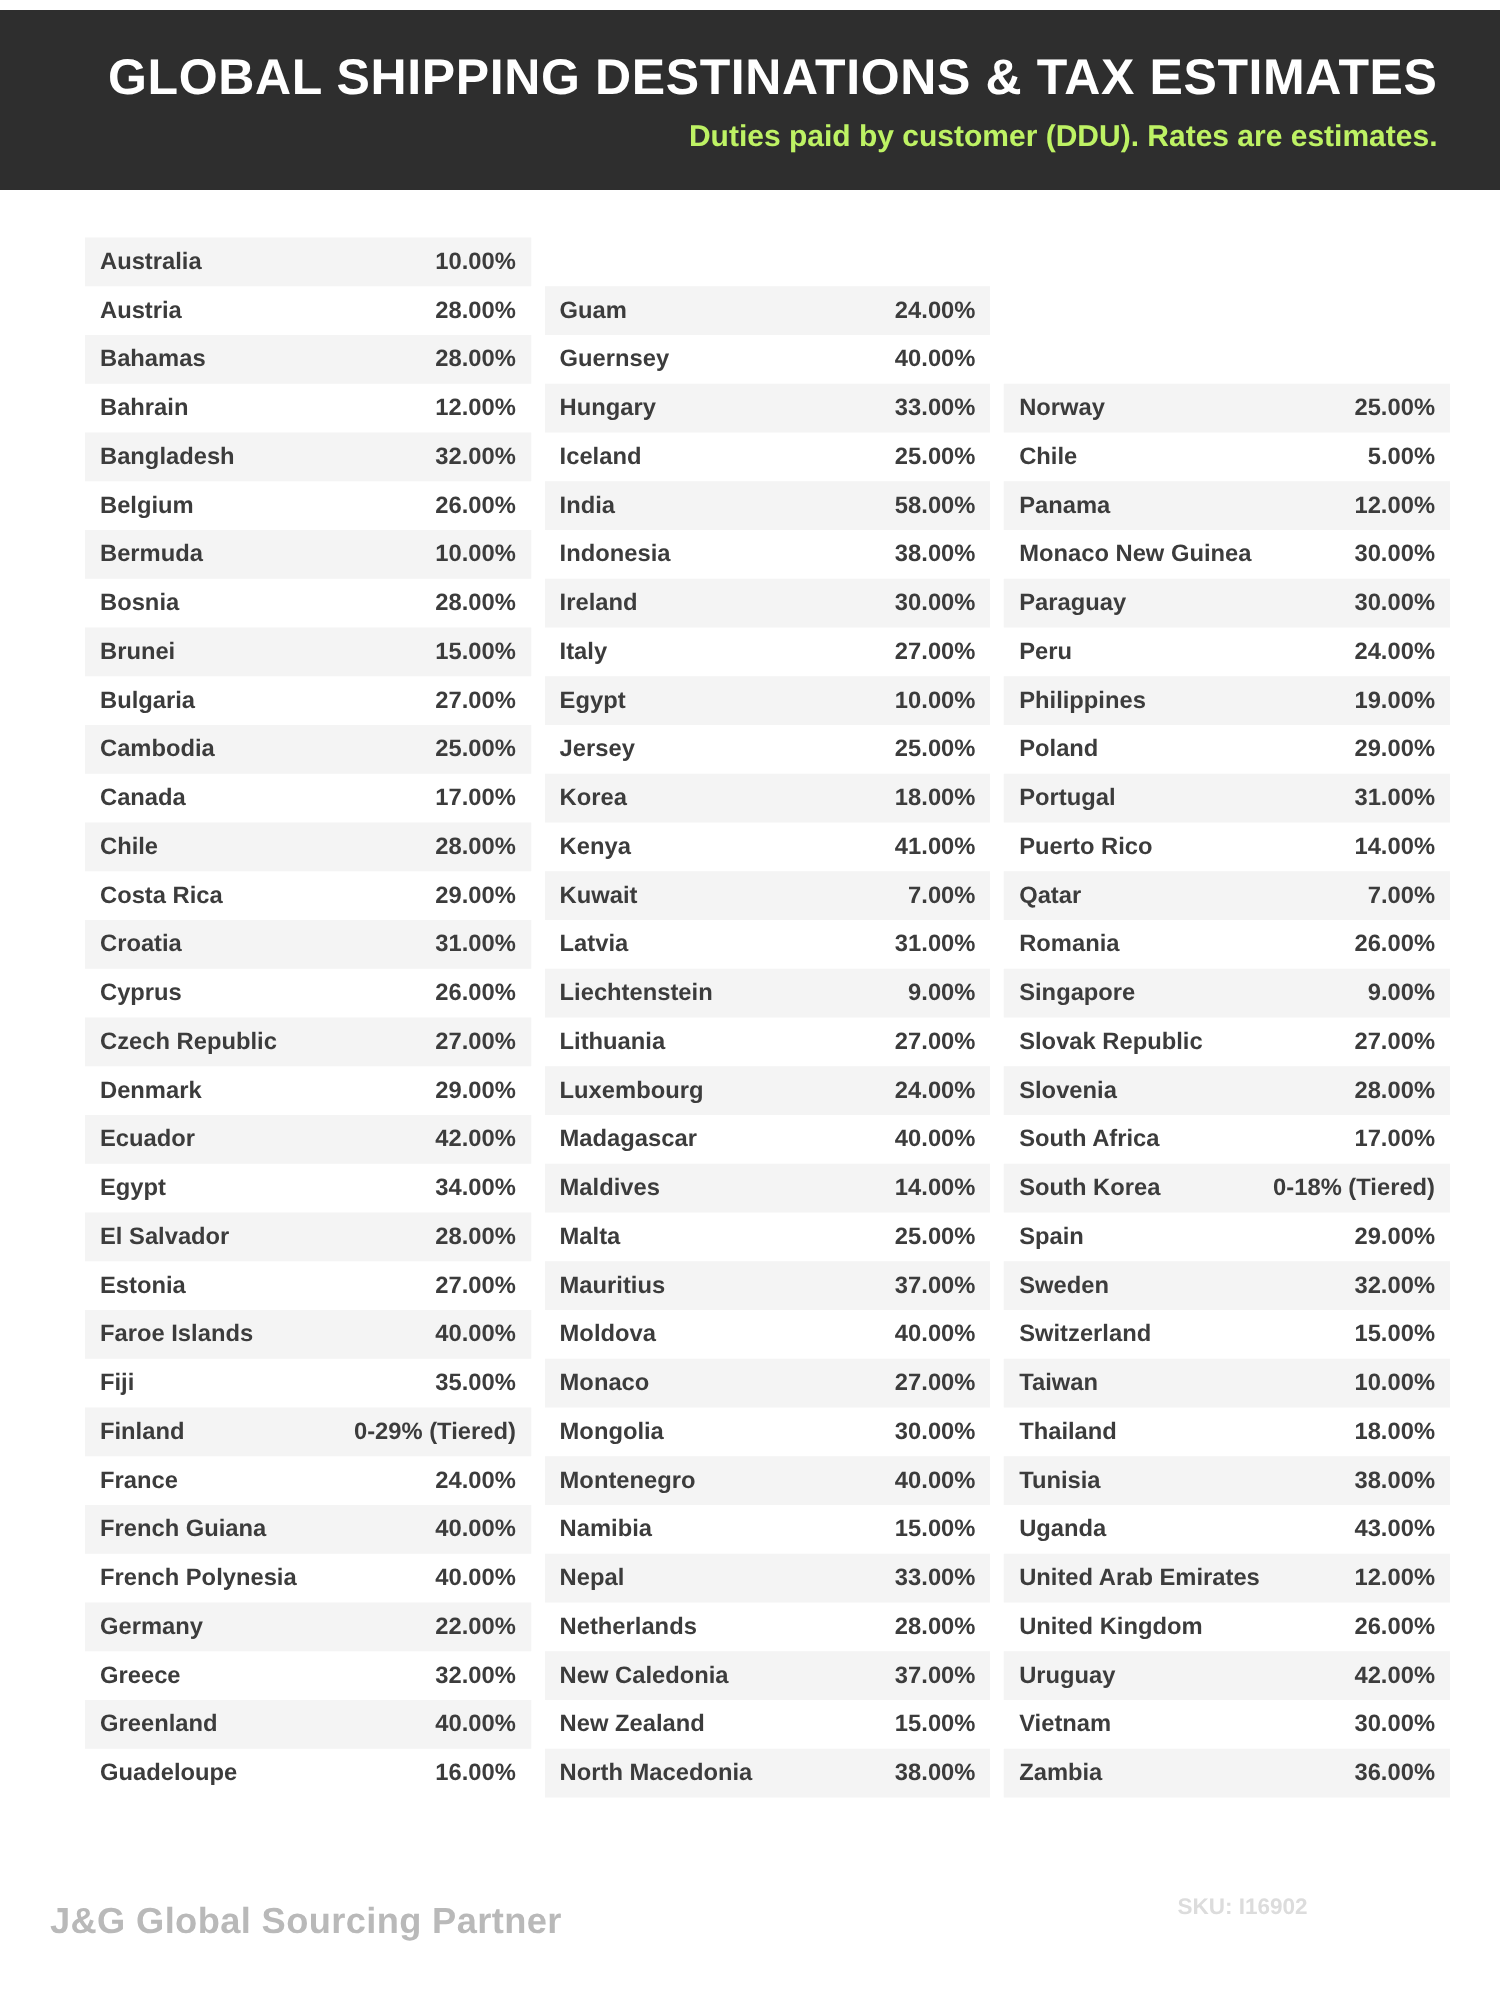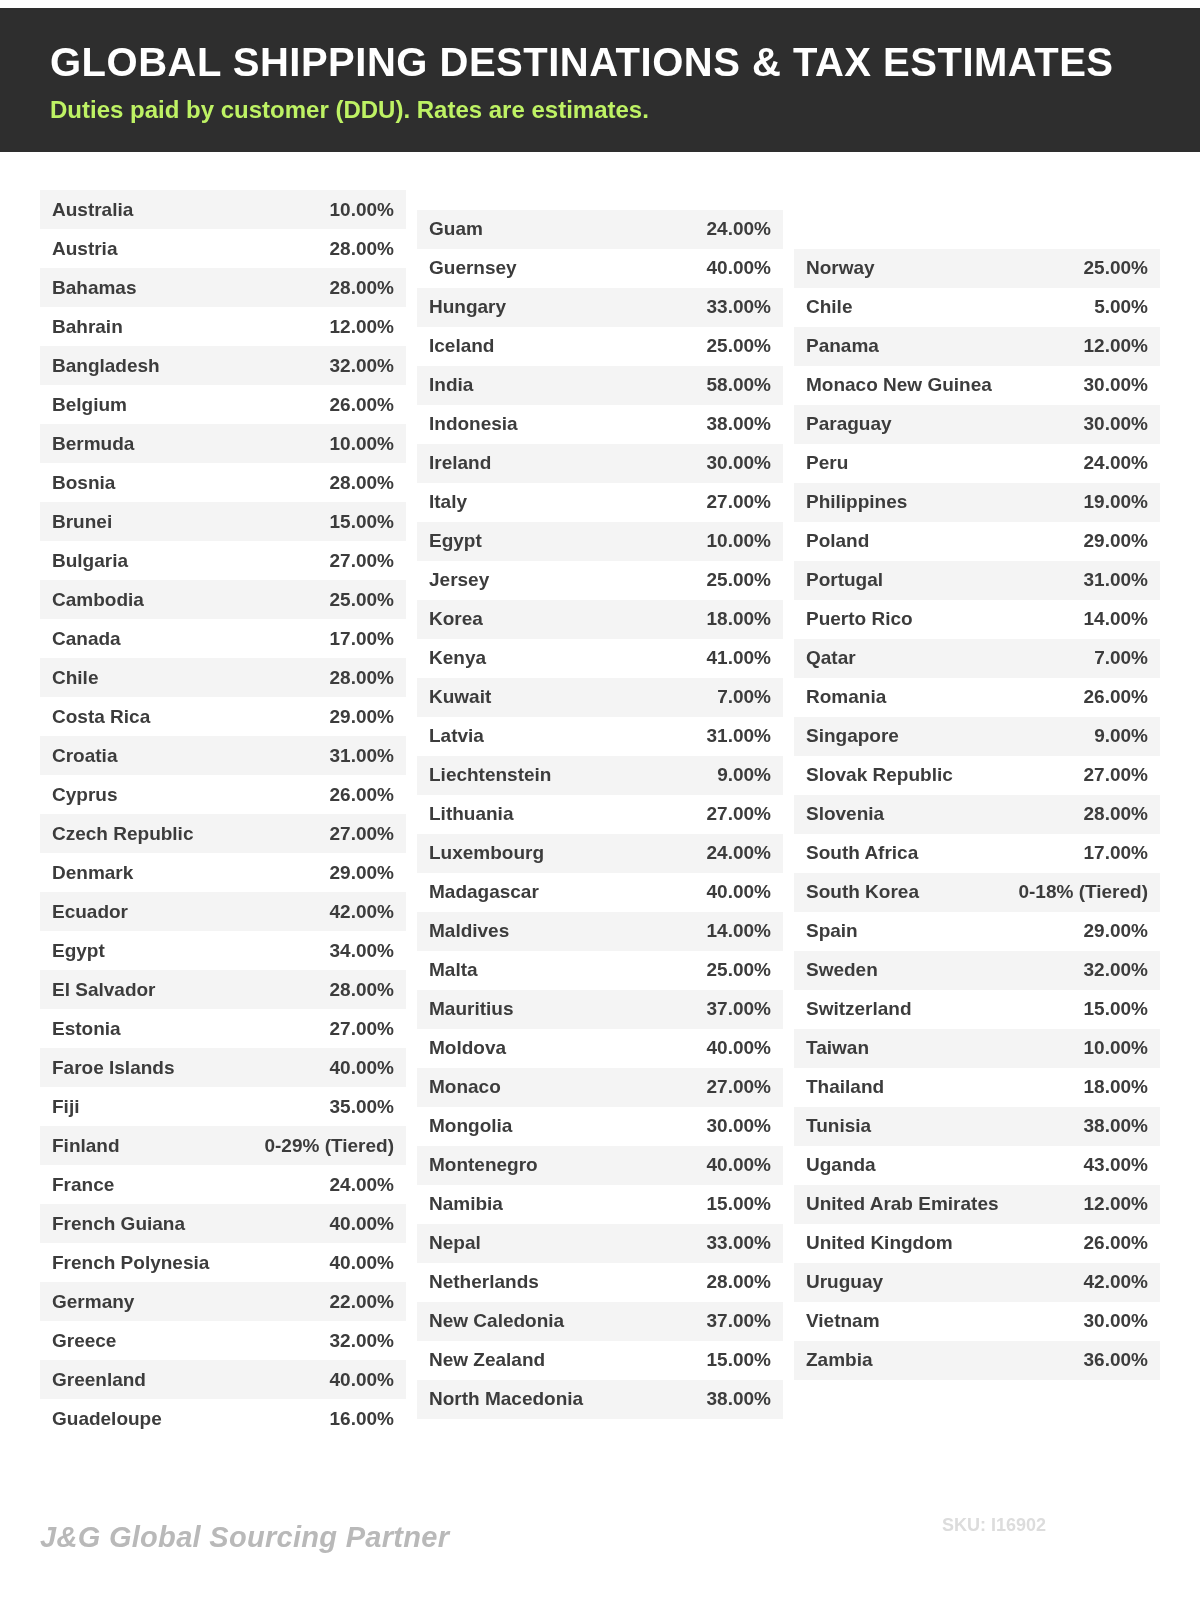--- a/index.html
+++ b/index.html
@@ -8,40 +8,42 @@
     height: 1600px;
     position: relative;
     background: #ffffff;
     font-family: "Liberation Sans", sans-serif;
     overflow: hidden;
   }
   .header {
     background: var(--header-bg, #2e2e2e);
     margin-top: 8px;
     padding: 32px 50px 28px 50px;
+    text-align: right;
   }
   .title {
     color: #ffffff;
     font-size: 40px;
     font-weight: 800;
     letter-spacing: 0.5px;
     line-height: 1.1;
     white-space: nowrap;
   }
   .subtitle {
     color: #bef264;
     font-size: 24px;
     font-weight: 700;
     margin-top: 12px;
   }
   .table-wrap {
     display: flex;
     gap: 11px;
     padding: 38px 40px 0 40px;
-    align-items: center;
+    align-items: flex-end;
+    margin-left: 28px;
   }
   .col { flex: 1; }
   .row {
     display: flex;
     justify-content: space-between;
     align-items: center;
     height: 39px;
     padding: 0 12px;
     font-size: 19px;
     font-weight: 700;
@@ -51,21 +53,20 @@
   .row .country { white-space: nowrap; }
   .row .rate { white-space: nowrap; text-align: right; padding-left: 8px; }
   .footer-brand {
     position: absolute;
     left: 40px;
     bottom: 46px;
     font-size: 29px;
     font-weight: 800;
     color: var(--footer-brand, #b9b9b9);
     letter-spacing: 0.3px;
-    font-style: italic;
   }
   .footer-sku {
     position: absolute;
     right: 154px;
     bottom: 64px;
     font-size: 18px;
     font-weight: 700;
     color: var(--footer-sku, #dcdcdc);
   }
 </style>

